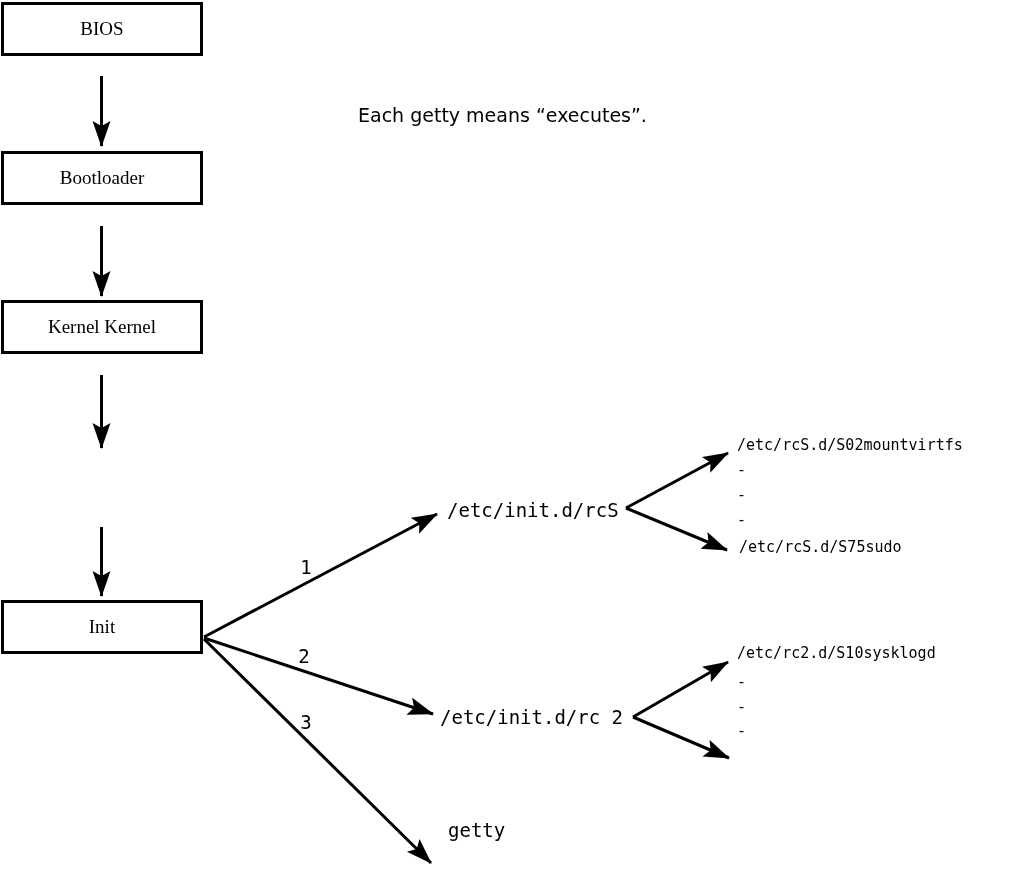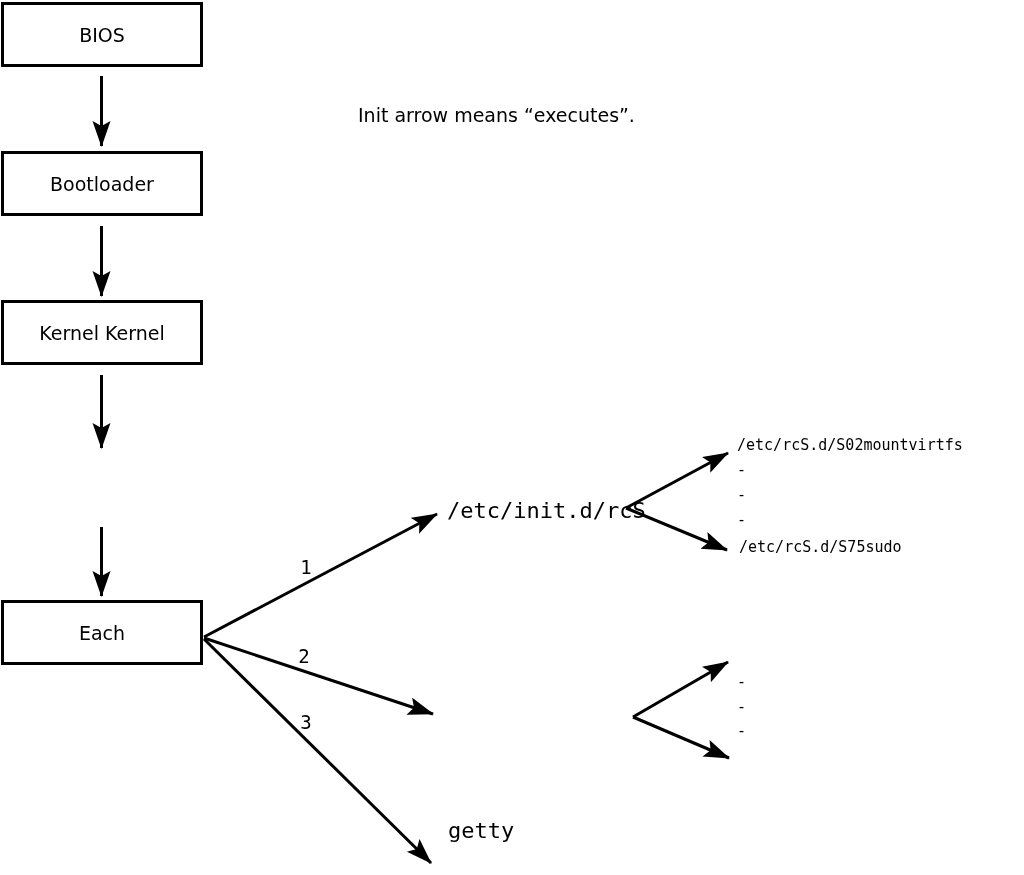--- a/index.html
+++ b/index.html
@@ -24,42 +24,43 @@
     height: 875px;
   }
   .edges-svg line {
     stroke: #000000;
     stroke-width: 3;
   }
   .box {
     position: absolute;
     left: 1px;
     width: 202px;
-    height: 65px;
+    height: 54px;
     box-sizing: border-box;
     border: 3px solid #000000;
     background: #ffffff;
     display: flex;
     align-items: center;
     justify-content: center;
     font-size: 19px;
+    font-family: Liberation Serif, serif;
   }
   .note {
     position: absolute;
     left: 358px;
     top: 115px;
     transform: translateY(-50%);
     font-size: 19px;
     white-space: pre;
   }
   .mono {
     position: absolute;
     transform: translateY(-50%);
     font-family: "DejaVu Sans Mono", monospace;
-    font-size: 22px;
+    font-size: 19px;
     white-space: pre;
   }
   .mono.small {
     font-size: 15px;
   }
   .edge-num {
     position: absolute;
     transform: translate(-50%, -50%);
     font-family: "DejaVu Sans Mono", monospace;
     font-size: 19px;
@@ -86,45 +87,47 @@
     <line x1="204" y1="638" x2="433" y2="714" marker-end="url(#ah)"></line>
     <line x1="204" y1="639" x2="431" y2="863" marker-end="url(#ah)"></line>
 
     <line x1="626" y1="508" x2="728" y2="453" marker-end="url(#ah)"></line>
     <line x1="626" y1="508" x2="727" y2="550" marker-end="url(#ah)"></line>
 
     <line x1="633" y1="717" x2="728" y2="662" marker-end="url(#ah)"></line>
     <line x1="633" y1="717" x2="729" y2="758" marker-end="url(#ah)"></line>
   </svg>
 
-  <div class="note">Init arrow means “executes”.</div>
+  <div class="note">Each getty means “executes”.</div>
 
   <div class="box" style="top:2px">
     <span>BIOS</span>
   </div>
   <div class="box" style="top:151px">
     <span>Bootloader</span>
   </div>
   <div class="box" style="top:300px">
     <span>Kernel Kernel</span>
   </div>
   <div class="box" style="top:600px">
-    <span>Each</span>
+    <span>Init</span>
   </div>
 
   <div class="edge-num" style="left:306px; top:567px">1</div>
   <div class="edge-num" style="left:304px; top:656px">2</div>
   <div class="edge-num" style="left:306px; top:722px">3</div>
 
   <div class="mono" style="left:447px; top:510px">/etc/init.d/rcS</div>
+  <div class="mono" style="left:440px; top:717px">/etc/init.d/rc 2</div>
   <div class="mono" style="left:448px; top:830px">getty</div>
 
   <div class="mono small" style="left:737px; top:445px">/etc/rcS.d/S02mountvirtfs</div>
   <div class="mono small" style="left:737px; top:470px">-</div>
   <div class="mono small" style="left:737px; top:495px">-</div>
   <div class="mono small" style="left:737px; top:520px">-</div>
   <div class="mono small" style="left:739px; top:547px">/etc/rcS.d/S75sudo</div>
 
+  <div class="mono small" style="left:737px; top:653px">/etc/rc2.d/S10sysklogd</div>
   <div class="mono small" style="left:737px; top:682px">-</div>
   <div class="mono small" style="left:737px; top:707px">-</div>
   <div class="mono small" style="left:737px; top:731px">-</div>
 
 </div>
 
 </body></html>

